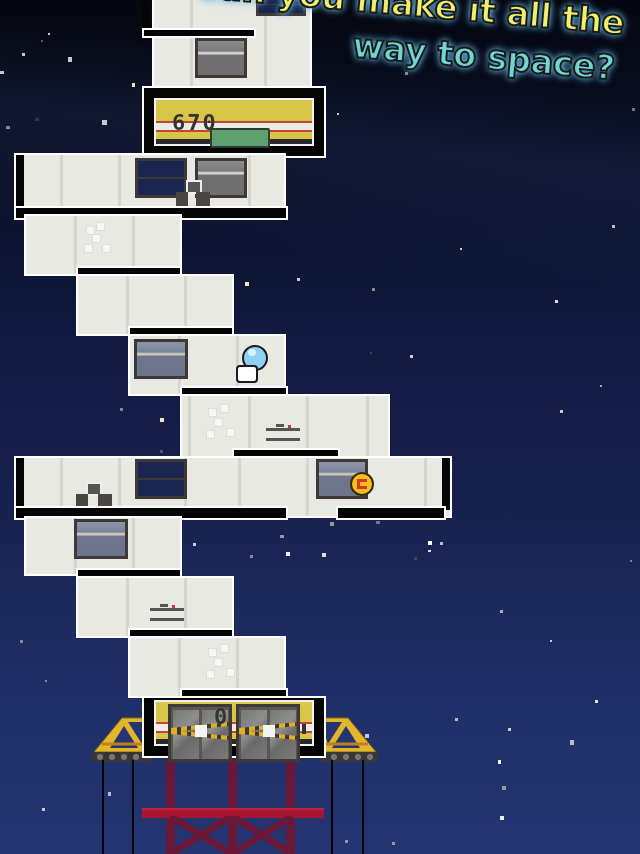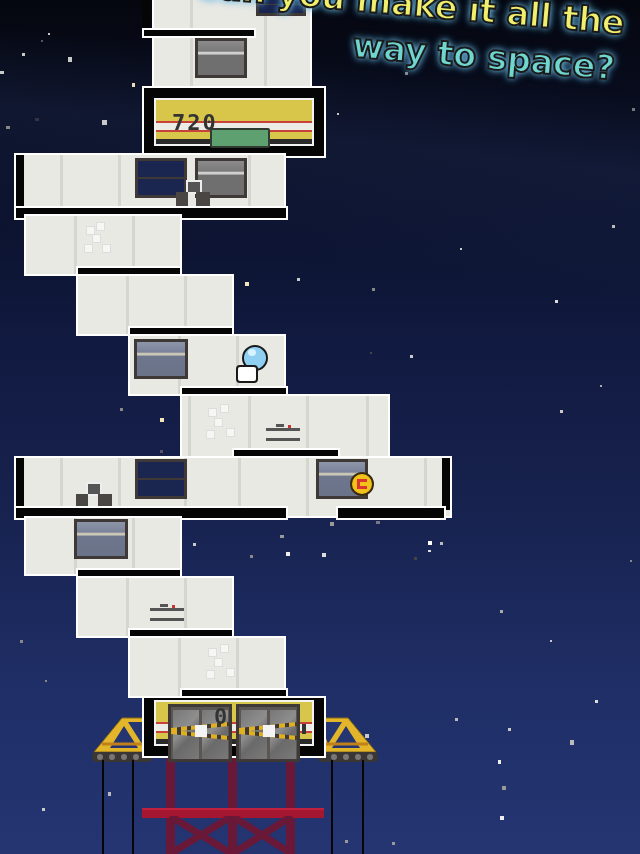--- a/index.html
+++ b/index.html
@@ -161,21 +161,21 @@
       <div class="pillar" style="left:36px;"></div>
         <div class="pillar" style="left:110px;"></div>
     </div>
     <div class="wall" style="left:142px;top:0;width:8px;height:36px;"></div>
     <div class="floor" style="left:142px;top:28px;width:110px;height:6px;"></div>
     <div class="window dark" style="left:256px;top:-6px;width:50px;height:22px;"></div>
     <div class="window gray" style="left:195px;top:38px;width:52px;height:40px;"></div>
 
     <div class="lobby" style="left:142px;top:86px;width:184px;height:72px;">
       <div class="lobby-inner"></div>
-      <span class="floor-num" style="left:28px;top:22px;font-size:22px;">720</span>
+      <span class="floor-num" style="left:28px;top:22px;font-size:22px;">670</span>
       <div class="couch" style="left:66px;top:40px;width:56px;height:16px;"></div>
     </div>
 
     <div class="room" style="left:14px;top:153px;width:272px;height:60px;">
       <div class="pillar" style="left:44px;"></div>
         <div class="pillar" style="left:102px;"></div>
         <div class="pillar" style="left:232px;"></div>
     </div>
     <div class="wall" style="left:16px;top:155px;width:8px;height:54px;"></div>
     <div class="window dark" style="left:135px;top:158px;width:52px;height:40px;"></div>

